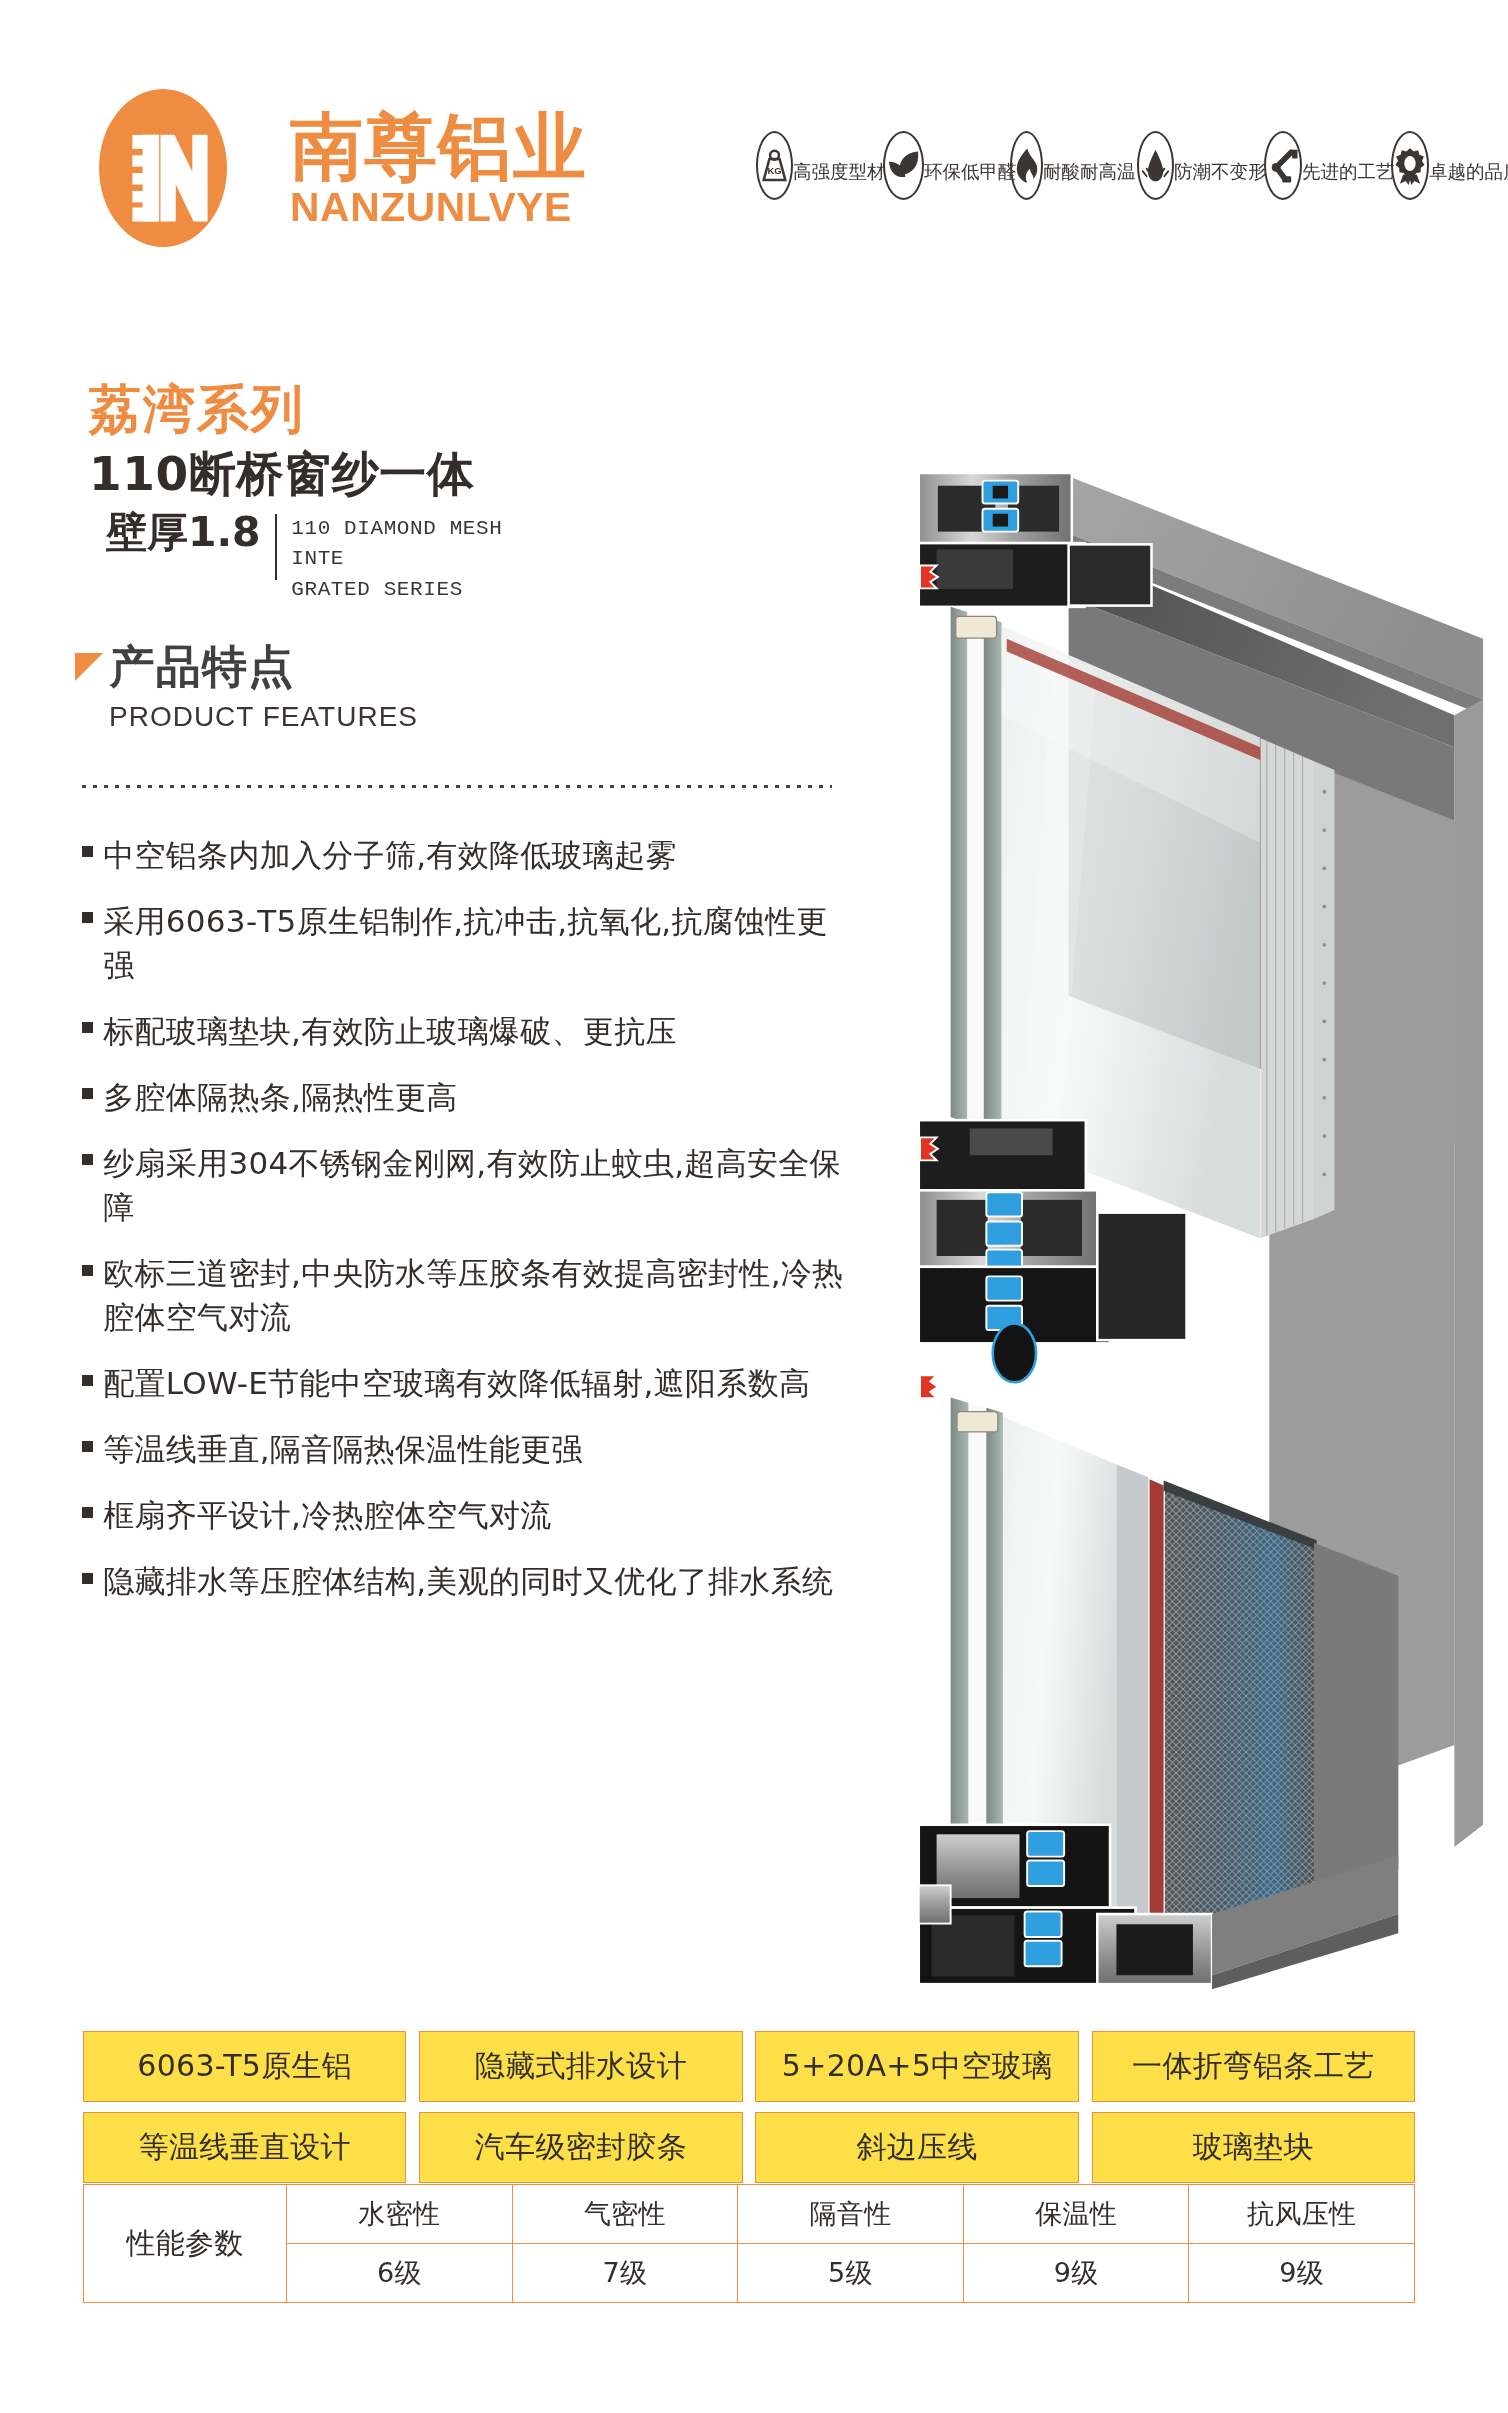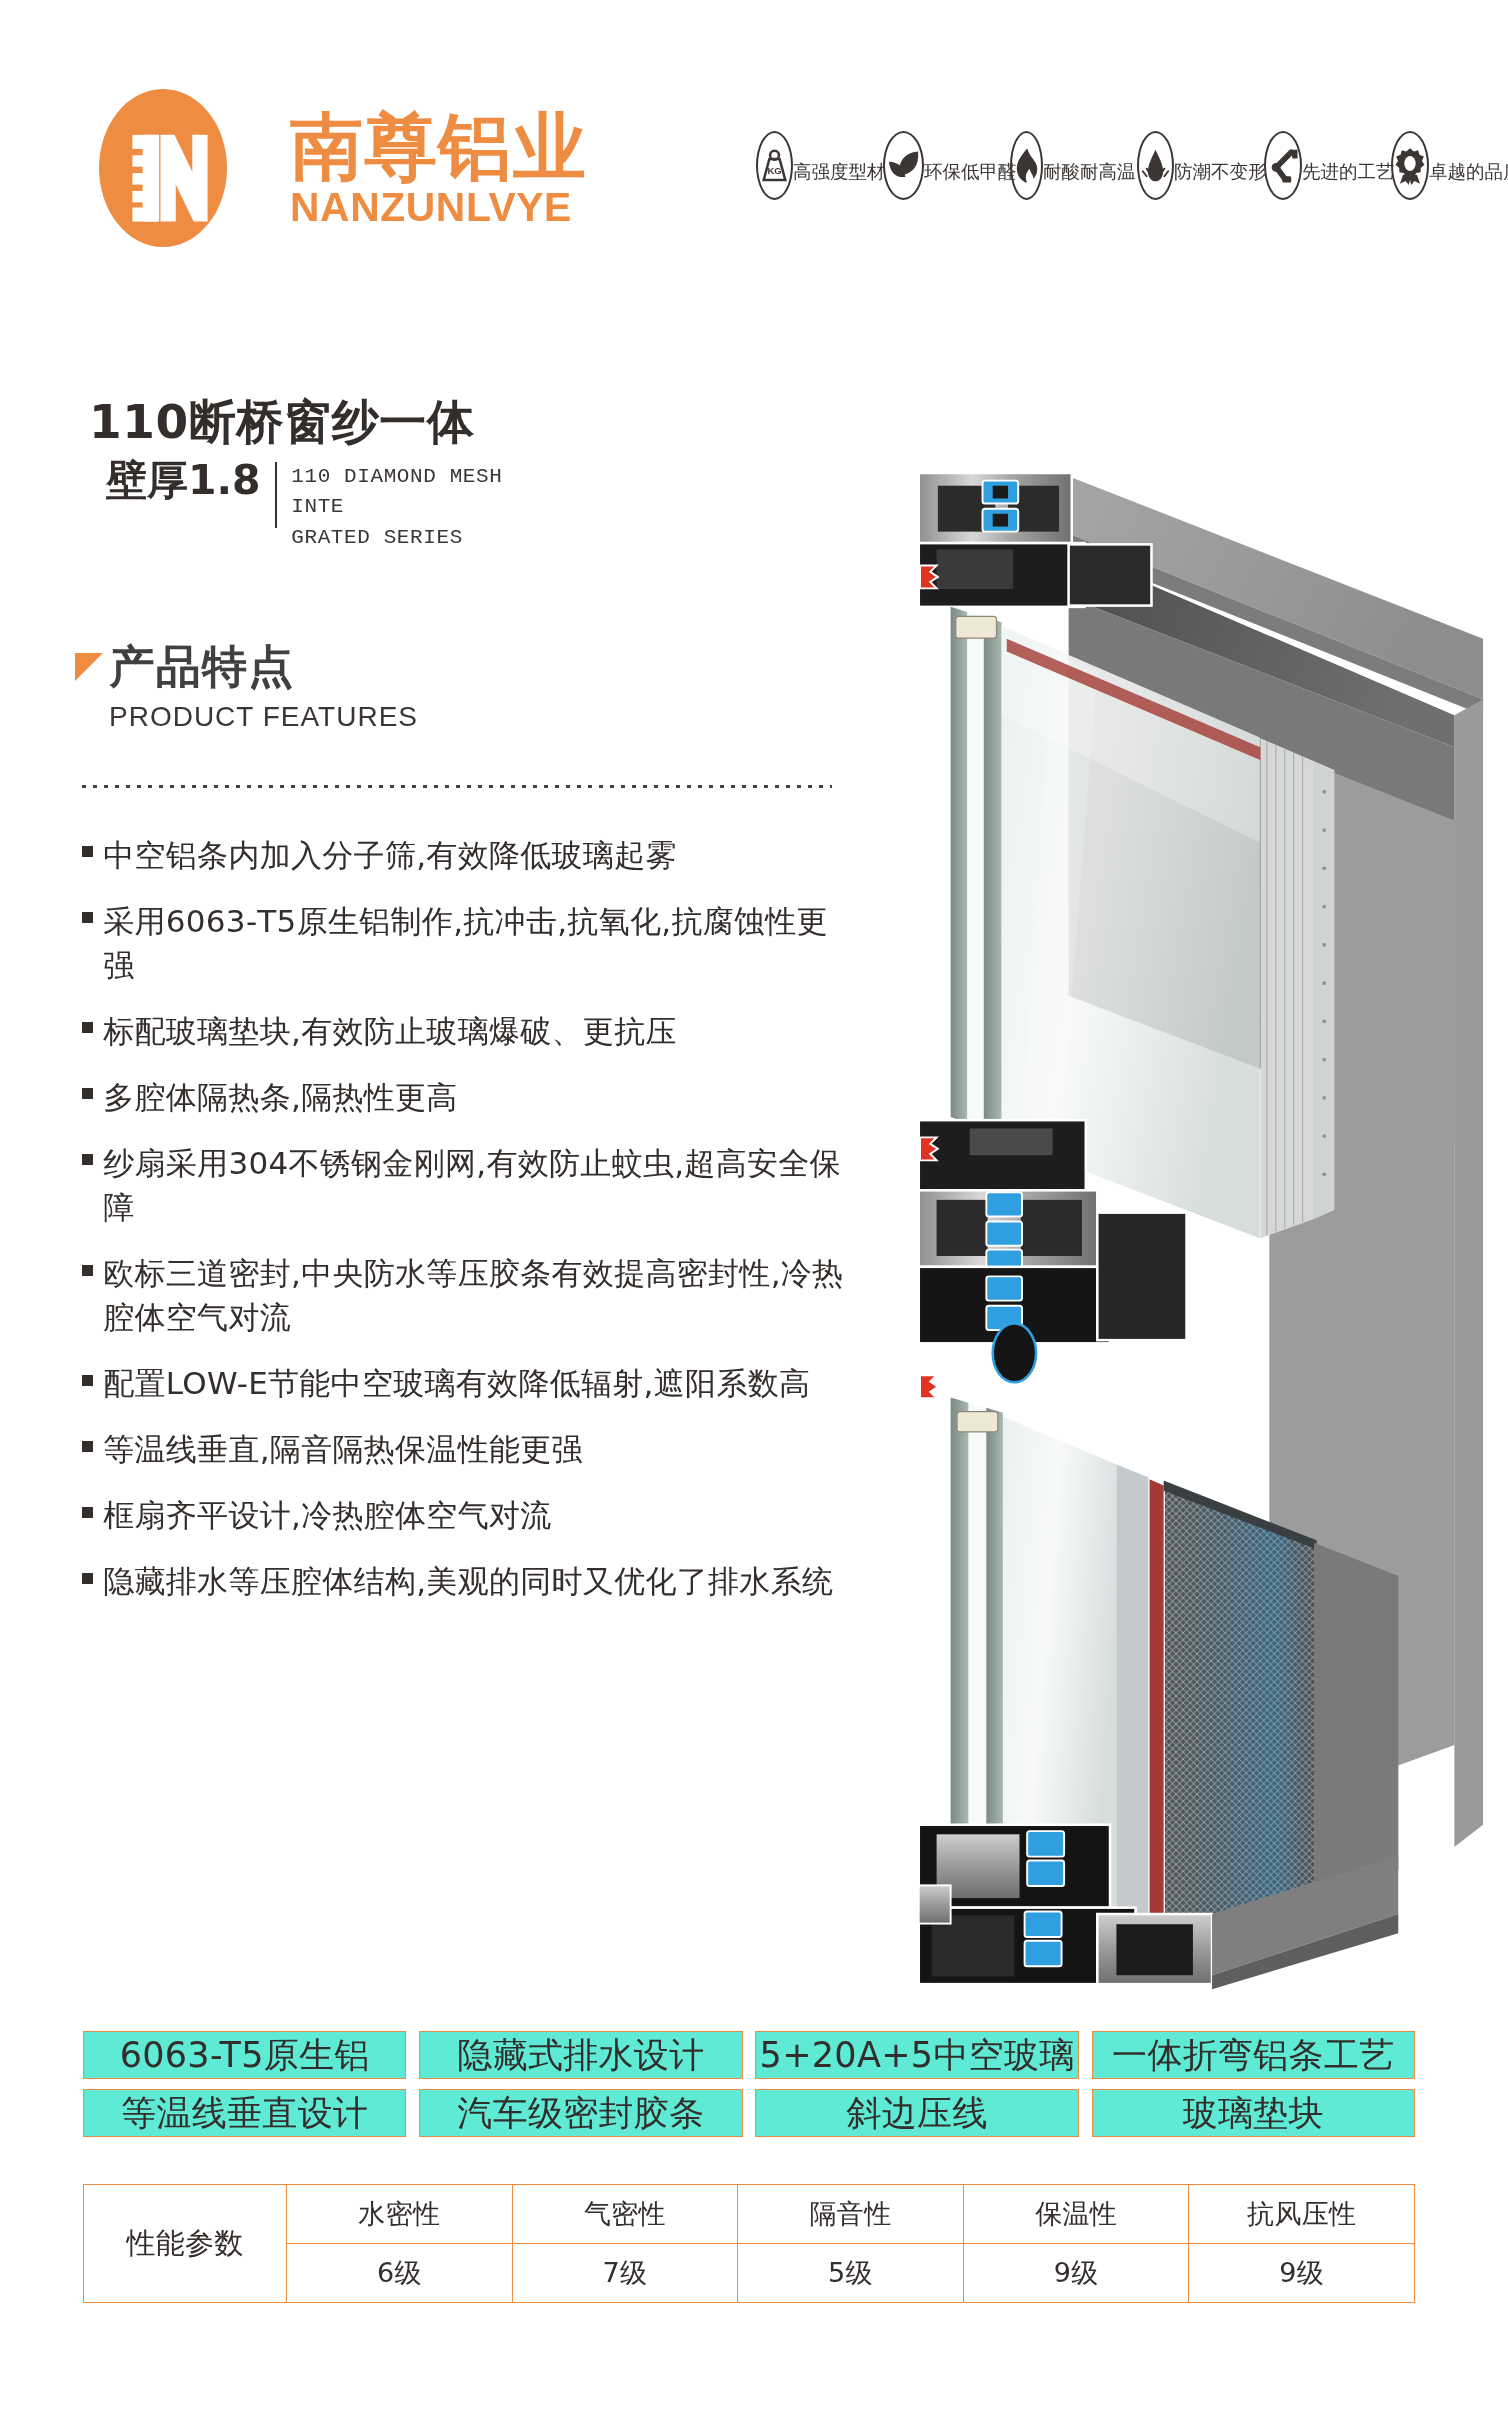--- a/index.html
+++ b/index.html
@@ -96,23 +96,23 @@
 
   
   .product-img{ position:absolute; left:906px; top:447px; width:593px; height:1544px; }
 
   
   .tags{
     position:absolute; left:83px; top:2031px; width:1332px;
     display:grid; grid-template-columns:repeat(4,1fr); gap:10.2px 12.8px;
   }
   .tag{
-    border:1.9px solid #EE8C41; height:48px; background:#5eead4;
+    border:1.9px solid #EE8C41; height:71px; background:#fde047;
     display:flex; align-items:center; justify-content:center;
-    font-size:35px; color:#332e2b; letter-spacing:0.3px;
+    font-size:30px; color:#332e2b; letter-spacing:0.3px;
     font-family:"DejaVu Sans","Liberation Sans",sans-serif;
   }
 
   
   .ptable{
     position:absolute; left:83px; top:2184px; width:1332px;
     border-collapse:collapse; table-layout:fixed;
   }
   .ptable td{
     border:1.9px solid #EE8C41; text-align:center; color:#332e2b;
@@ -219,20 +219,21 @@
           <path d="M38 44 l5 14 l-9 -4 l-5 6 l-4 -16 z" fill="#3b3633"></path>
         </svg>
       </div>
       <div class="fi-label">卓越的品质</div>
     </div>
 
   </div>
 </div>
 
 <div class="title-block">
+  <div class="series-title">荔湾系列</div>
   <div class="model-title">110断桥窗纱一体</div>
   <div class="thickness-row">
     <div class="thickness">壁厚1.8</div>
     <div class="vline"></div>
     <div class="en-series">
       <div>110 DIAMOND MESH INTE</div>
       <div>GRATED SERIES</div>
     </div>
   </div>
 </div>

